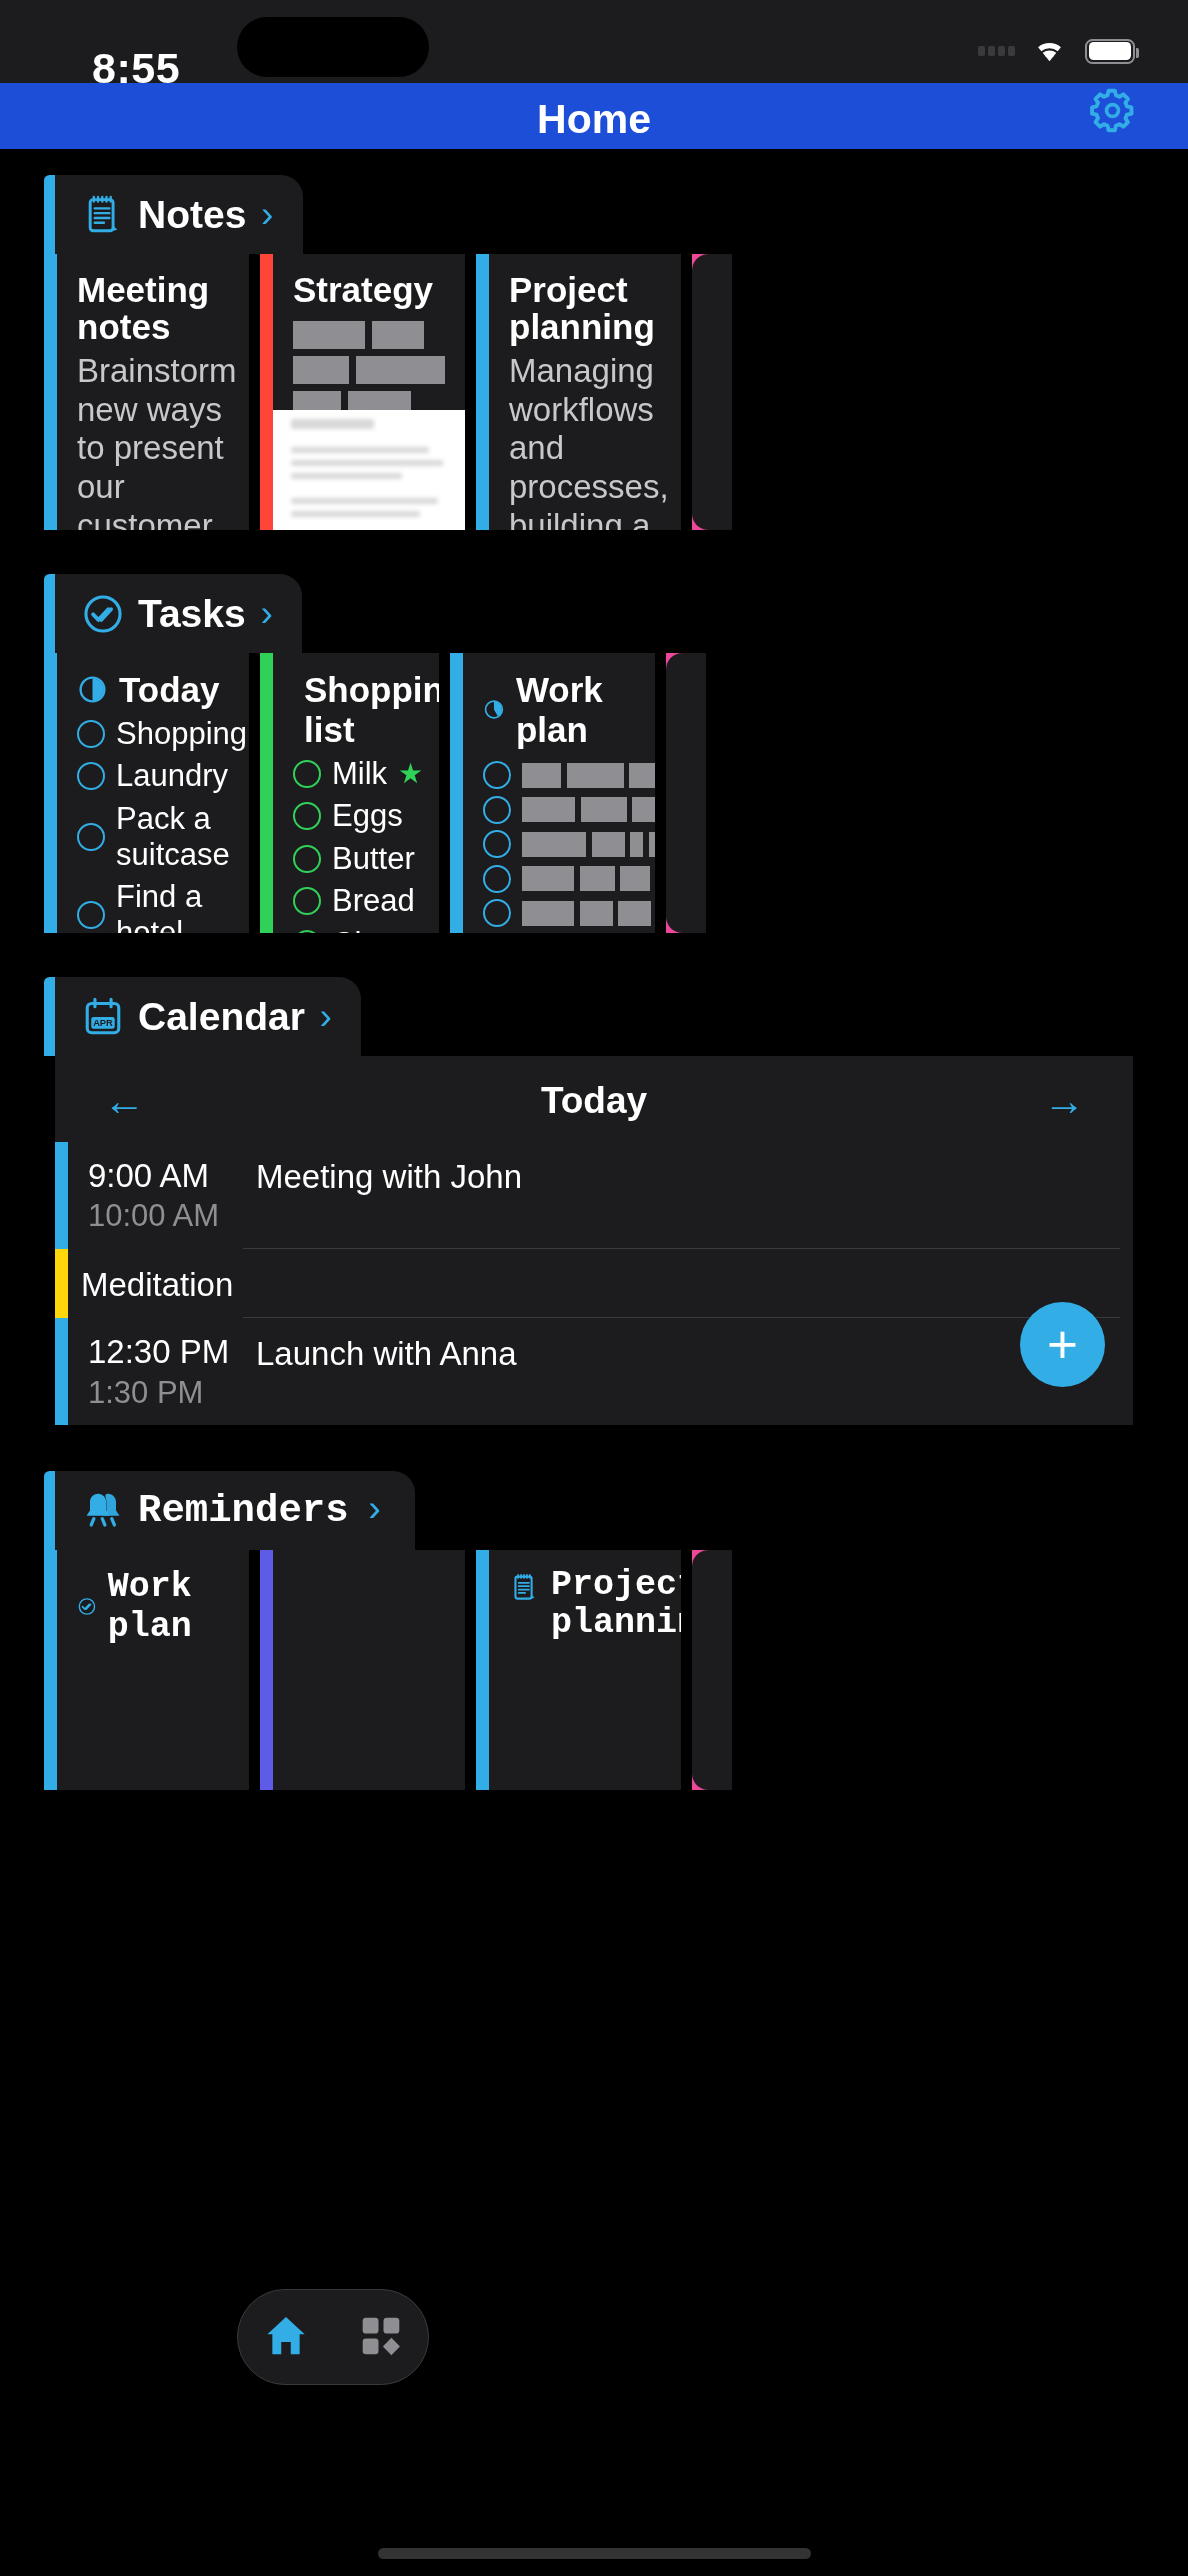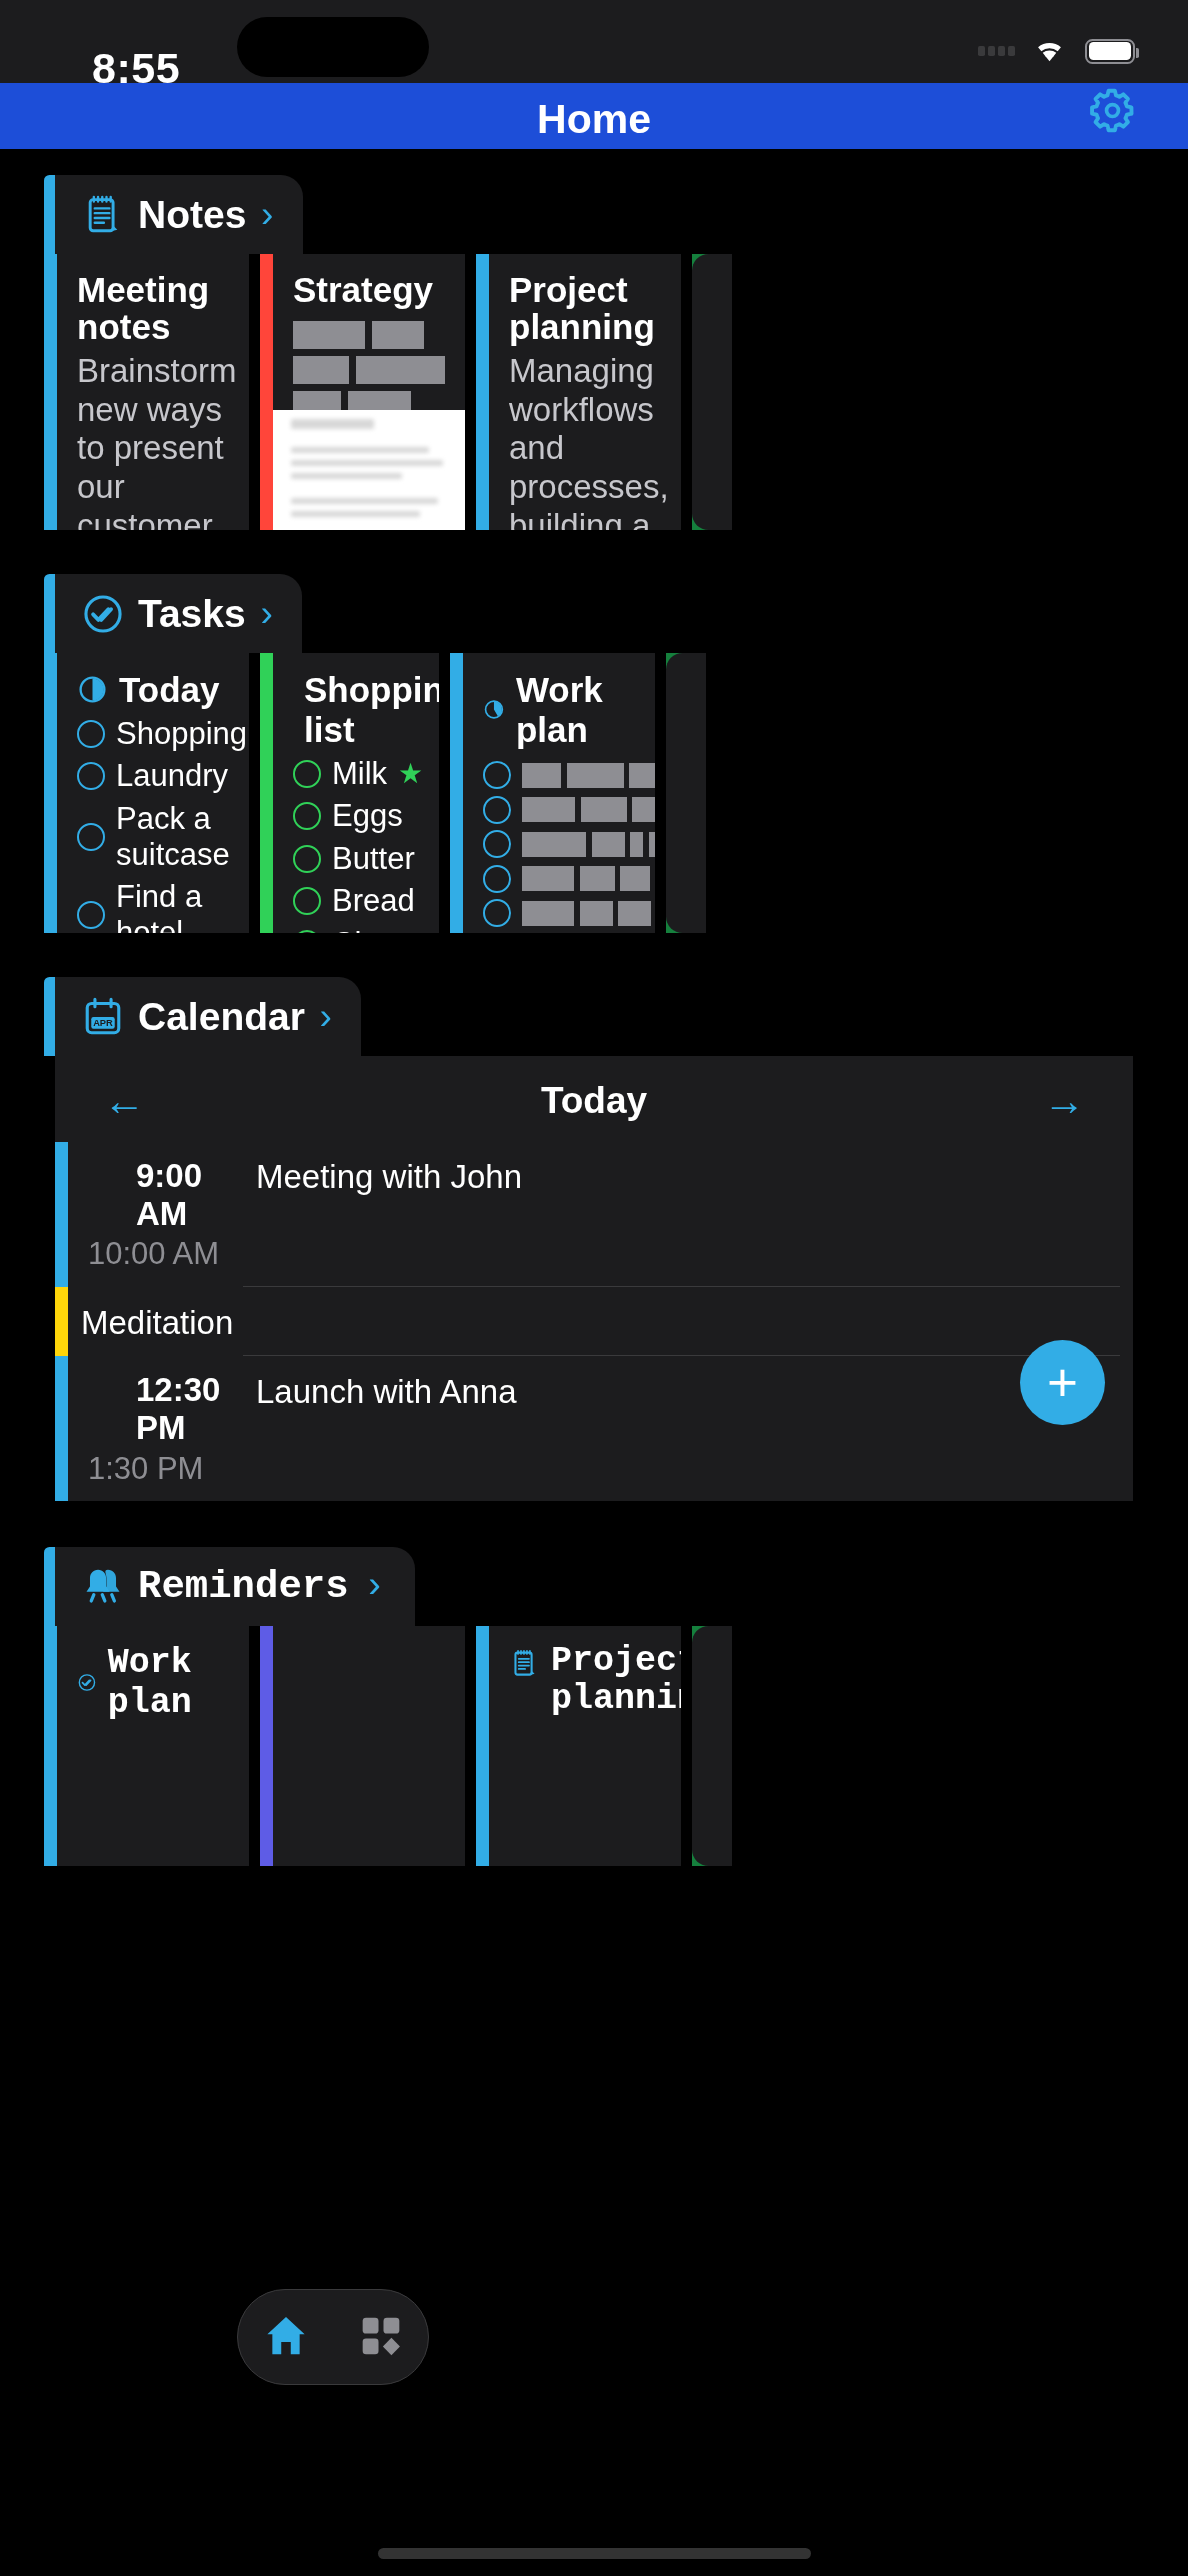--- a/index.html
+++ b/index.html
@@ -57,21 +57,21 @@
     content: ""; position: absolute; left: -11px; top: 0; bottom: 0;
     width: 11px; border-radius: 5.5px 0 0 0;
   }
   .sec-head.blue::before { background: #32ade6; }
   .sec-head .sec-icon { width: 44px; height: 44px; margin: 0 13px 0 26px; flex: none; }
   .sec-head .sec-label { color: #fff; font-size: 39px; font-weight: 600; }
   .sec-head .sec-chev { color: #32ade6; font-size: 37px; margin-left: 14.7px; font-weight: 400; }
 
   
   .row { display: flex; align-items: stretch; gap: 11px; padding-left: 44px; }
-  .card { position: relative; display: flex; background: #15803d; }
+  .card { position: relative; display: flex; background: #ec4899; }
   .cbar { width: 13px; flex: none; }
   .cbody { flex: 1; background: #1c1c1e; padding: 16.6px 20px 14.7px 20px; position: relative; overflow: hidden; }
   .c-title { color: #fff; font-size: 35px; font-weight: 600; line-height: 1.06; }
   .c-body { color: #c7c7cc; font-size: 33px; line-height: 1.17; margin-top: 7.4px; }
   .c-meta { color: #98989d; font-size: 28px; text-align: right; }
 
   
   .blk { background: #8e8e93; display: inline-block; }
   .blkrow { display: flex; gap: 7.4px; margin-bottom: 7.4px; }
 
@@ -93,21 +93,21 @@
 
   
   .cal-panel { margin: 0 0 0 55px; width: 1078px; background: #1c1c1e; border-radius: 0 0 0 0; }
   .cal-top { display: flex; align-items: center; justify-content: space-between; padding: 24px 48px 20px 48px; }
   .cal-today { color: #fff; font-size: 37px; font-weight: 600; }
   .cal-arrow { color: #32ade6; font-size: 42px; cursor: pointer; line-height: 1; }
   .ev { display: flex; position: relative; }
   .ev .evbar { width: 13px; flex: none; }
   .ev .evmain { flex: 1; display: flex; padding: 14.7px 0 14.7px 0; background: #1c1c1e; }
   .ev .evtime { width: 175px; flex: none; padding-left: 20px; }
-  .ev .evtime .t1 { color: #fff; font-size: 33px; font-weight: 700; margin-left: 48px; }
+  .ev .evtime .t1 { color: #fff; font-size: 33px; font-weight: 400; }
   .ev .evtime .t2 { color: #8e8e93; font-size: 31px; margin-top: 3.7px; }
   .ev .evname { color: #fff; font-size: 33px; padding: 1.8px 0 0 13px; flex: 1; }
   .ev .evsep { position: absolute; left: 188px; right: 13px; bottom: 0; height: 0.9px; background: #3a3a3c; }
   .fab {
     position: absolute; width: 85px; height: 85px; border-radius: 50%;
     background: #32ade6; display: flex; align-items: center; justify-content: center;
     color: #fff; font-size: 53px; line-height: 1; cursor: pointer;
   }
 
   

